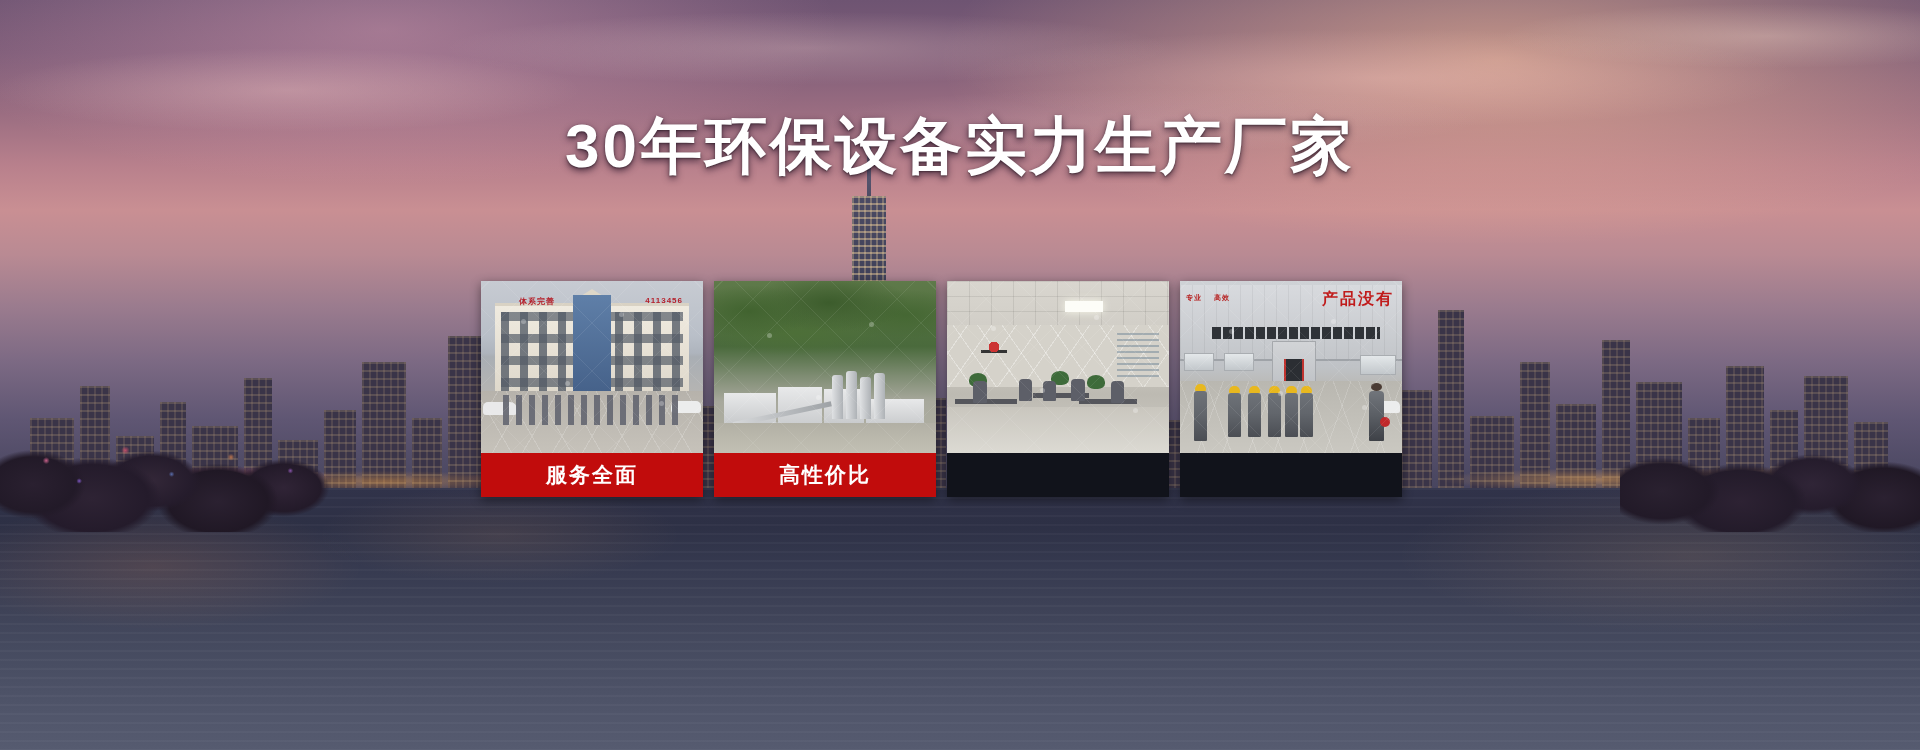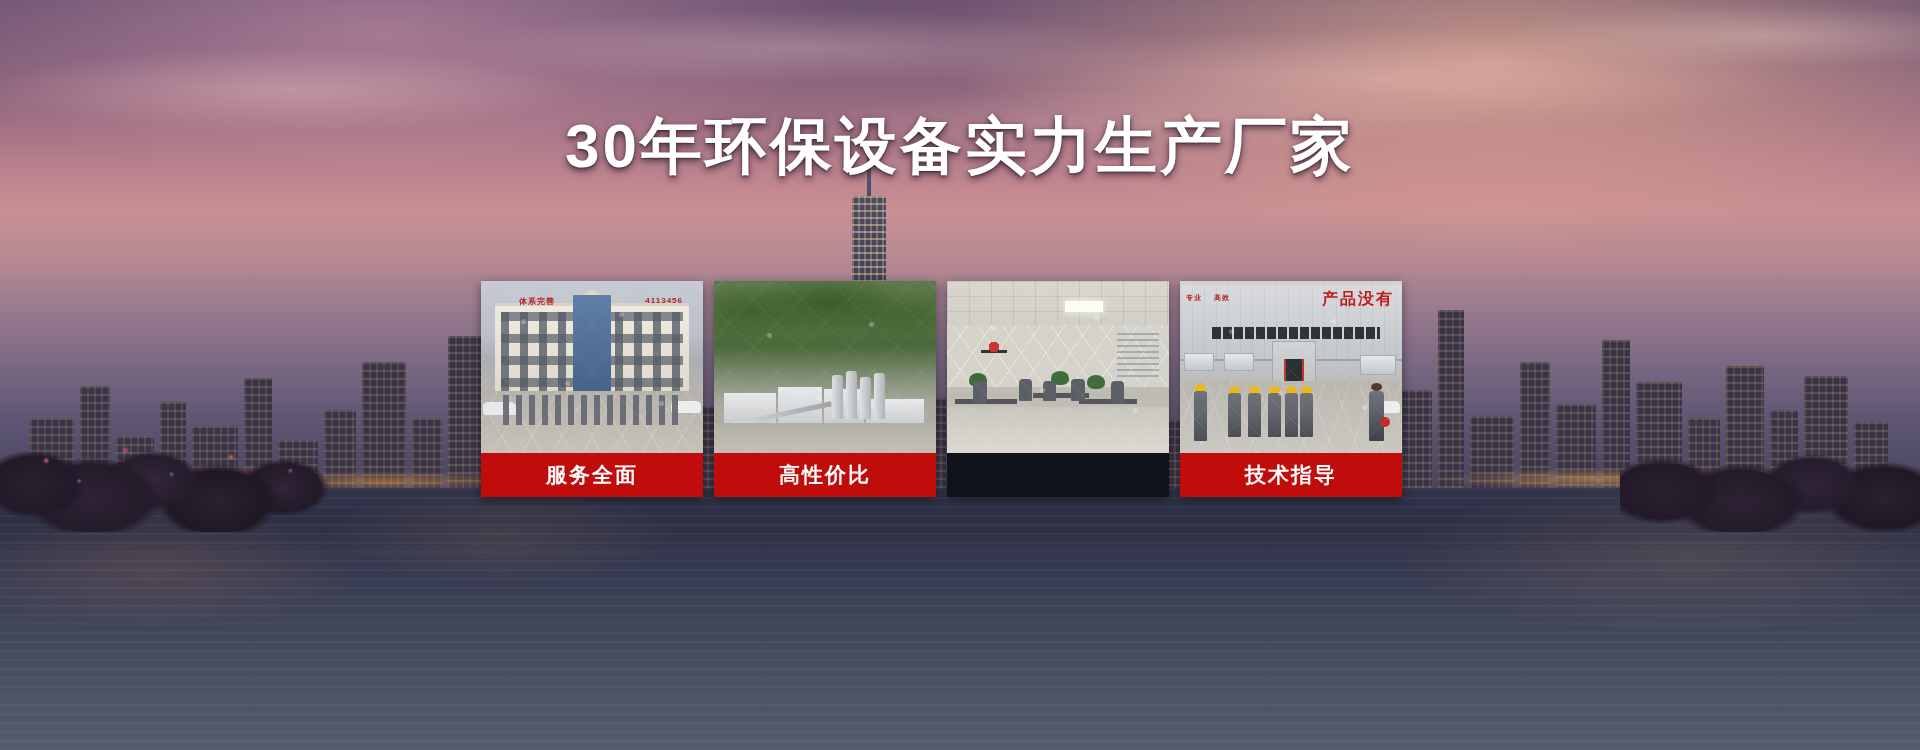--- a/index.html
+++ b/index.html
@@ -460,17 +460,16 @@
           <div class="lead"></div>
           <div class="helmet-red"></div>
         </div>
         <div class="wm">
           <span class="wm-dot" style="left:22%;top:28%"></span>
           <span class="wm-dot" style="left:68%;top:22%"></span>
           <span class="wm-dot" style="left:44%;top:64%"></span>
           <span class="wm-dot" style="left:82%;top:72%"></span>
         </div>
       </div>
-      <div class="card-caption">技术指导</div>
     </div>
 
   </div>
 </div>
 
 </body></html>

